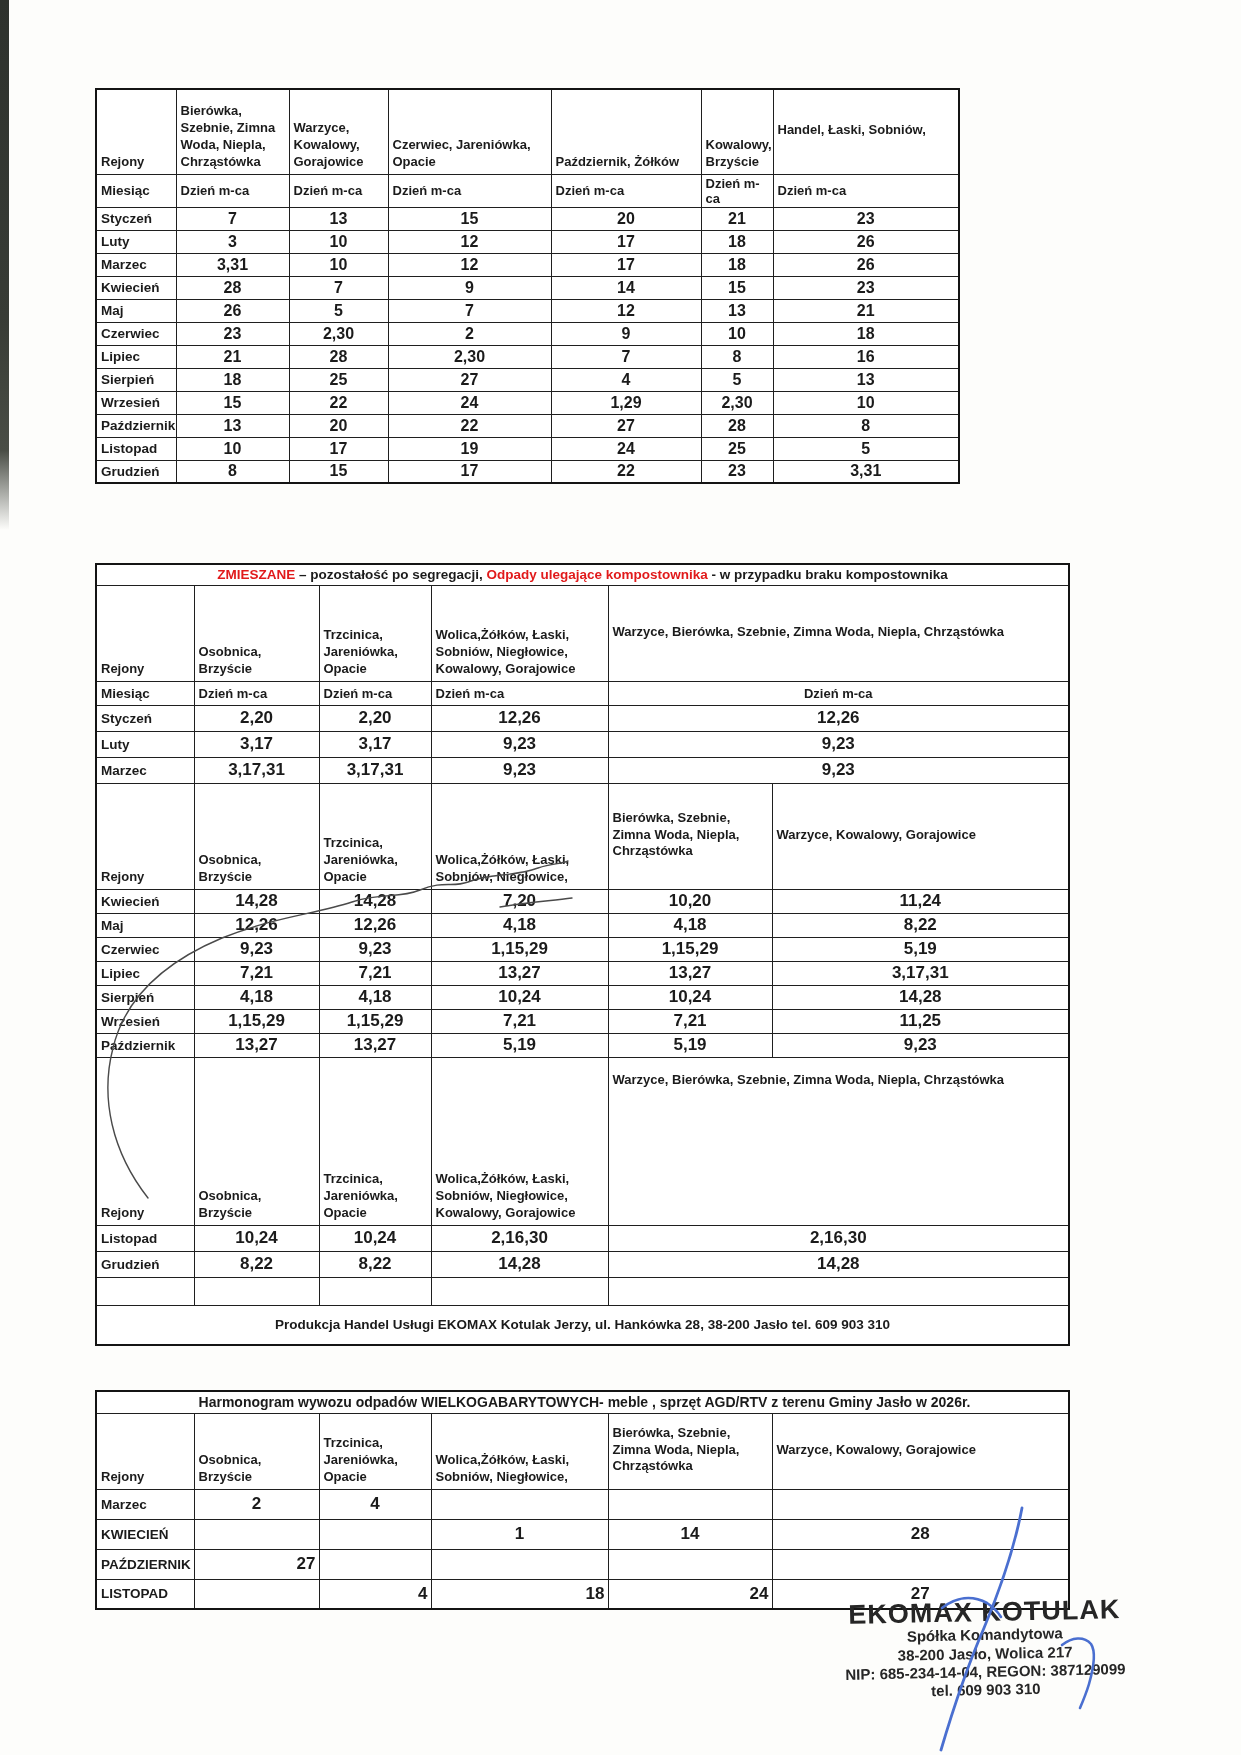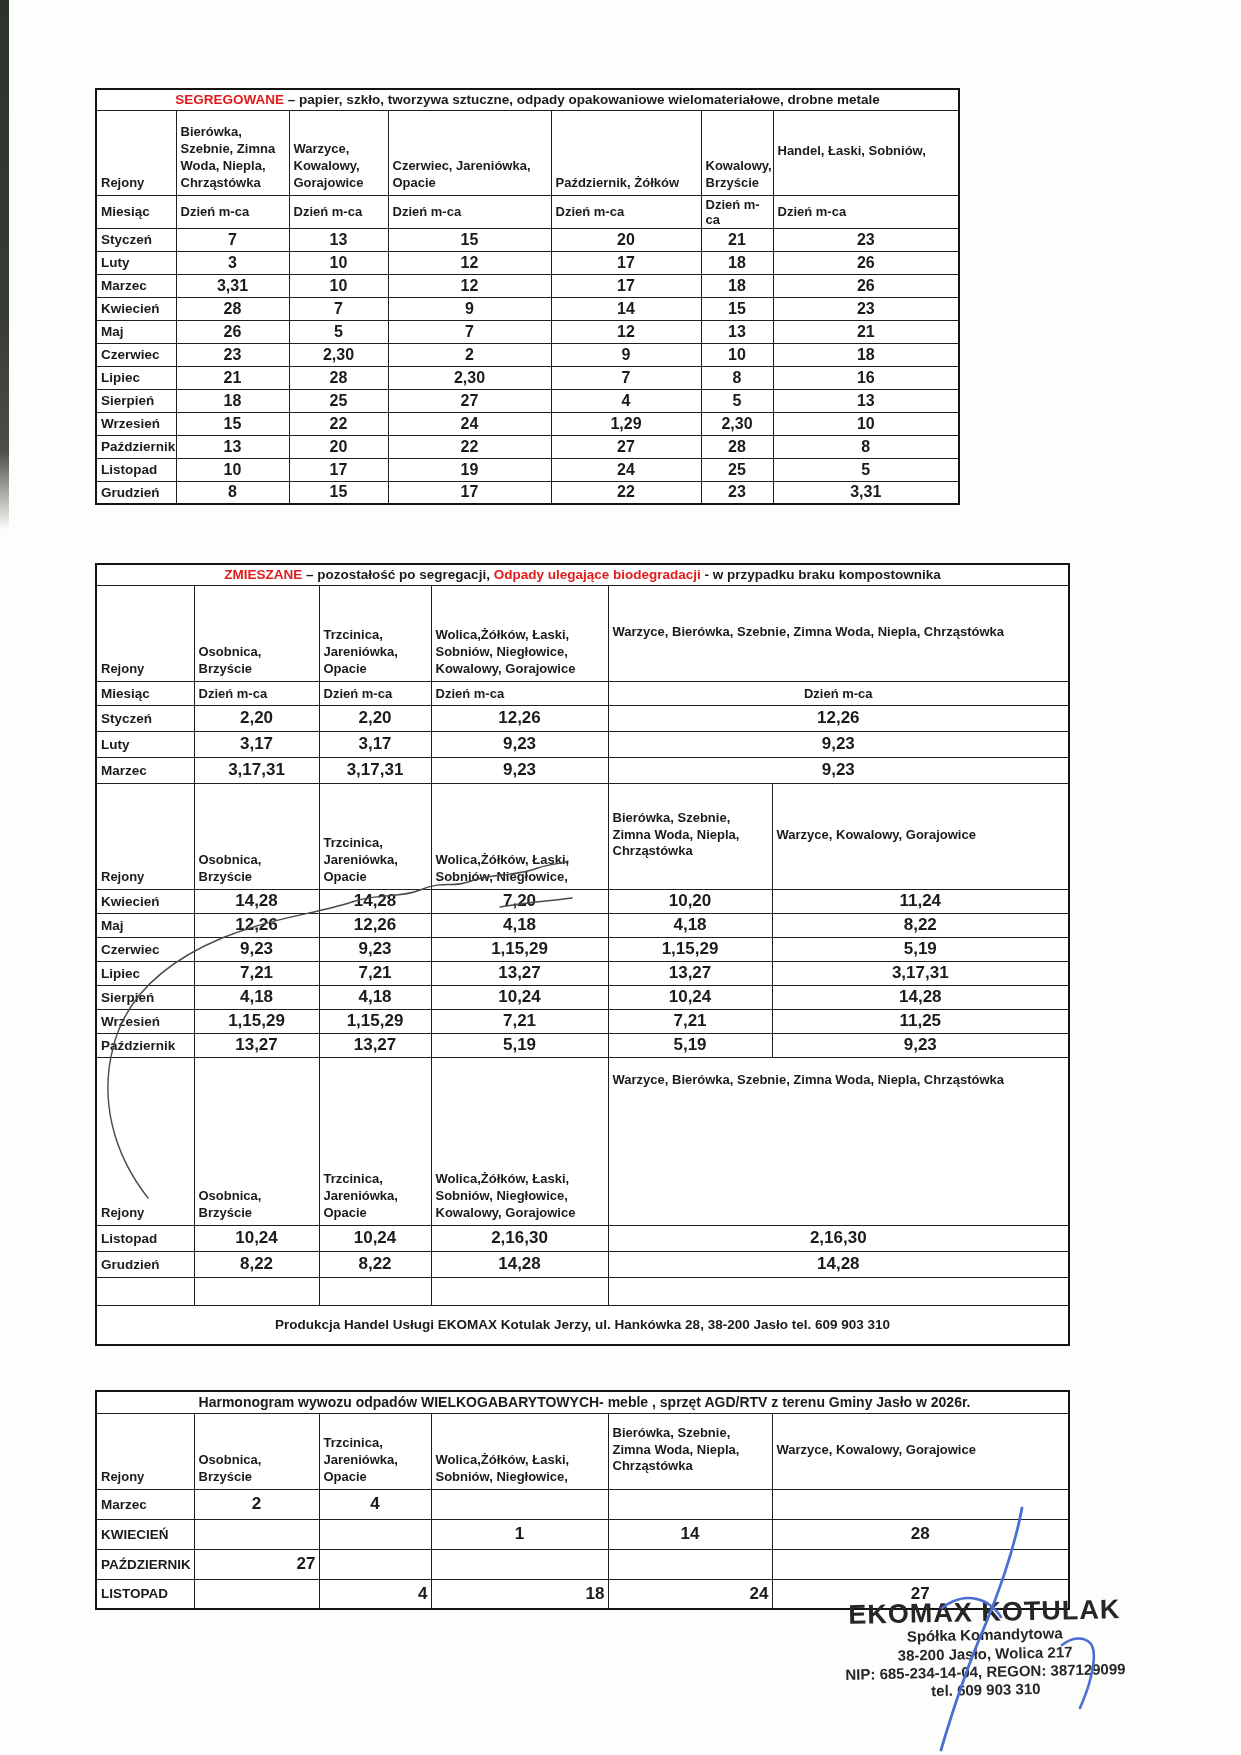--- a/index.html
+++ b/index.html
@@ -51,23 +51,20 @@
   <colgroup>
     <col style="width:80px">
       <col style="width:113px">
       <col style="width:99px">
     <col style="width:163px">
       <col style="width:150px">
       <col style="width:72px">
       <col style="width:186px">
   </colgroup>
   <tbody>
-  <tr style="height:21px">
-    <td class="sub-cell" colspan="7"><span class="red">SEGREGOWANE</span><span> – papier, szkło, tworzywa sztuczne, odpady opakowaniowe wielomateriałowe, drobne metale</span></td>
-  </tr>
   <tr style="height:85px">
     <td class="reg">Rejony</td>
     <td class="reg">Bierówka,
 Szebnie, Zimna
 Woda, Niepla,
 Chrząstówka</td>
     <td class="reg">Warzyce,
 Kowalowy,
 Gorajowice</td>
     <td class="reg">Czerwiec, Jareniówka,
@@ -201,21 +198,21 @@
   <colgroup>
     <col style="width:98px">
       <col style="width:125px">
       <col style="width:112px">
     <col style="width:177px">
       <col style="width:164px">
       <col style="width:297px">
   </colgroup>
   <tbody>
       <tr style="height:21px">
-    <td class="sub-cell" colspan="6"><span class="red">ZMIESZANE</span><span> – pozostałość po segregacji, </span><span class="red">Odpady ulegające biodegradacji</span><span> - w przypadku braku kompostownika</span></td>
+    <td class="sub-cell" colspan="6"><span class="red">ZMIESZANE</span><span> – pozostałość po segregacji, </span><span class="red">Odpady ulegające kompostownika</span><span> - w przypadku braku kompostownika</span></td>
   </tr>
   <tr style="height:96px">
     <td class="reg">Rejony</td>
     <td class="reg">Osobnica, Brzyście</td>
     <td class="reg">Trzcinica,
 Jareniówka,
 Opacie</td>
     <td class="reg">Wolica,Żółków, Łaski,
 Sobniów, Niegłowice,
 Kowalowy, Gorajowice</td>

